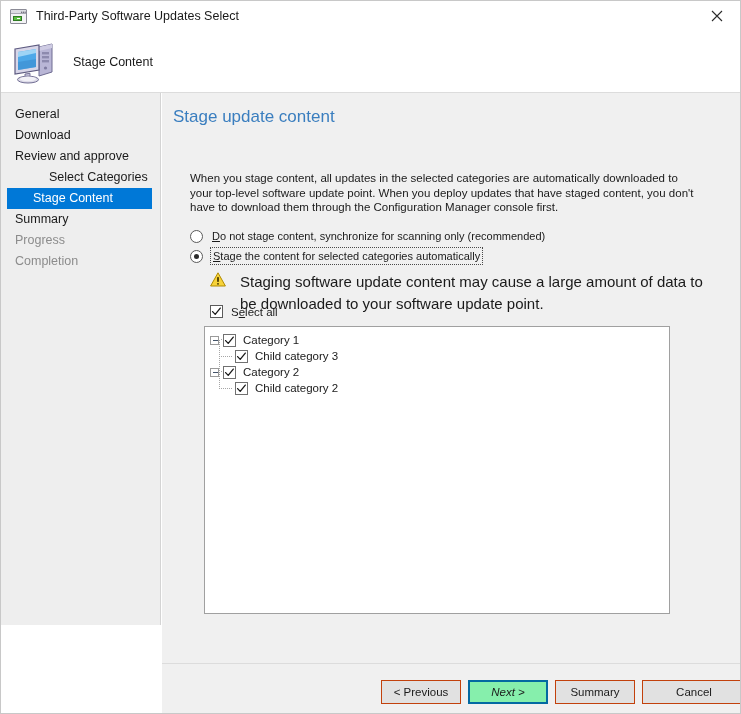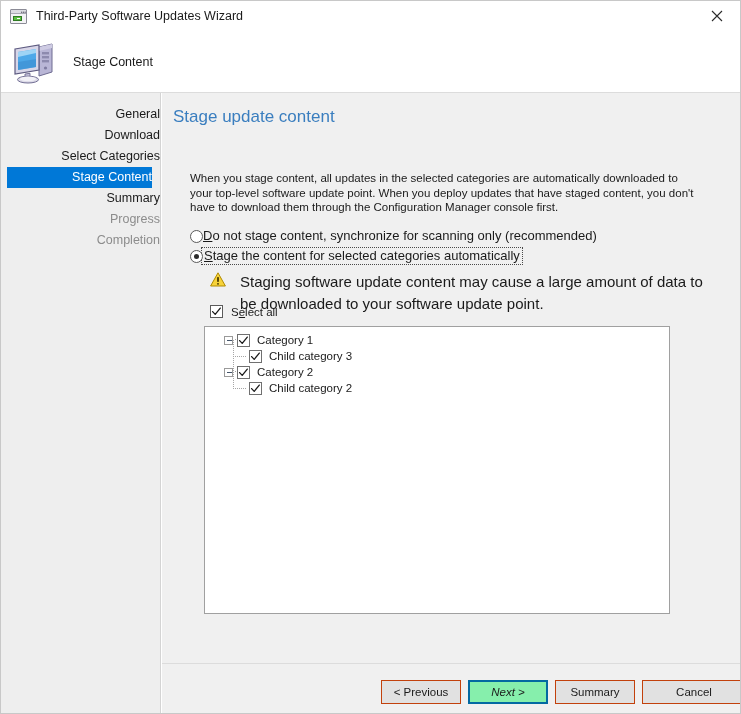--- a/index.html
+++ b/index.html
@@ -110,24 +110,23 @@
   
   .body-divider-h {
     position: absolute;
     left: 0; top: 91px;
     width: 739px; height: 1px;
     background: #dcdcdc;
   }
   .sidebar {
     position: absolute;
     left: 0; top: 92px;
-    width: 160px; height: 620px;
+    width: 160px; height: 532px;
     background: #eeeeee;
     border-right: 1px solid #d4d4d4;
-    text-align: right;
   }
   .nav-list {
     padding-top: 11px;
   }
   .nav-item {
     height: 21px;
     line-height: 21px;
     padding-left: 14px;
     font-size: 12.5px;
     color: #1a1a1a;
@@ -186,21 +185,22 @@
   }
   .radio.checked:after {
     content: "";
     position: absolute;
     left: 3px; top: 3px;
     width: 5px; height: 5px;
     border-radius: 50%;
     background: #2b2b2b;
   }
   .radio-label {
-    font-size: 13px;
+    margin-left: 9px;
+    font-size: 11px;
     line-height: 14px;
     color: #1a1a1a;
     white-space: nowrap;
   }
   .radio-label u { text-decoration: underline; }
   .radio-label.focus {
     outline: 1px dotted #4a4a4a;
     outline-offset: 1px;
     padding: 0 1px;
   }
@@ -249,21 +249,21 @@
   .treebox {
     position: absolute;
     left: 42px; top: 233px;
     width: 466px; height: 288px;
     background: #ffffff;
     border: 1px solid #a0a0a0;
     overflow: hidden;
   }
   .tree {
     position: relative;
-    padding: 5px 0 0 19px;
+    padding: 5px 0 0 5px;
   }
   .tnode {
     position: relative;
     height: 16px;
     display: flex;
     align-items: center;
     white-space: nowrap;
   }
   .tnode.child { padding-left: 25px; }
   .expander {
@@ -358,21 +358,21 @@
 
 <div class="window">
 
   <div class="titlebar">
     <div class="title-icon">
       <div class="frame"></div>
       <div class="bar"></div>
       <div class="dots">•••</div>
       <div class="plus"></div>
     </div>
-    <div class="title-text">Third-Party Software Updates Wizard</div>
+    <div class="title-text">Third-Party Software Updates Select</div>
     <div class="titlebar-close">
       <svg width="12" height="12" viewBox="0 0 12 12">
         <path d="M1 1 L11 11 M11 1 L1 11" stroke="#2b2b2b" stroke-width="1.1" fill="none"></path>
       </svg>
     </div>
   </div>
 
   <div class="header">
     <div class="header-icon">
       <svg width="46" height="44" viewBox="0 0 46 44">
@@ -398,20 +398,21 @@
     </div>
     <div class="header-title">Stage Content</div>
   </div>
 
   <div class="body-divider-h"></div>
 
   <div class="sidebar">
     <div class="nav-list">
       <div class="nav-item">General</div>
       <div class="nav-item">Download</div>
+      <div class="nav-item">Review and approve</div>
       <div class="nav-item indent">Select Categories</div>
       <div class="nav-item active">Stage Content</div>
       <div class="nav-item">Summary</div>
       <div class="nav-item dim">Progress</div>
       <div class="nav-item dim">Completion</div>
     </div>
   </div>
 
   <div class="content">
 

